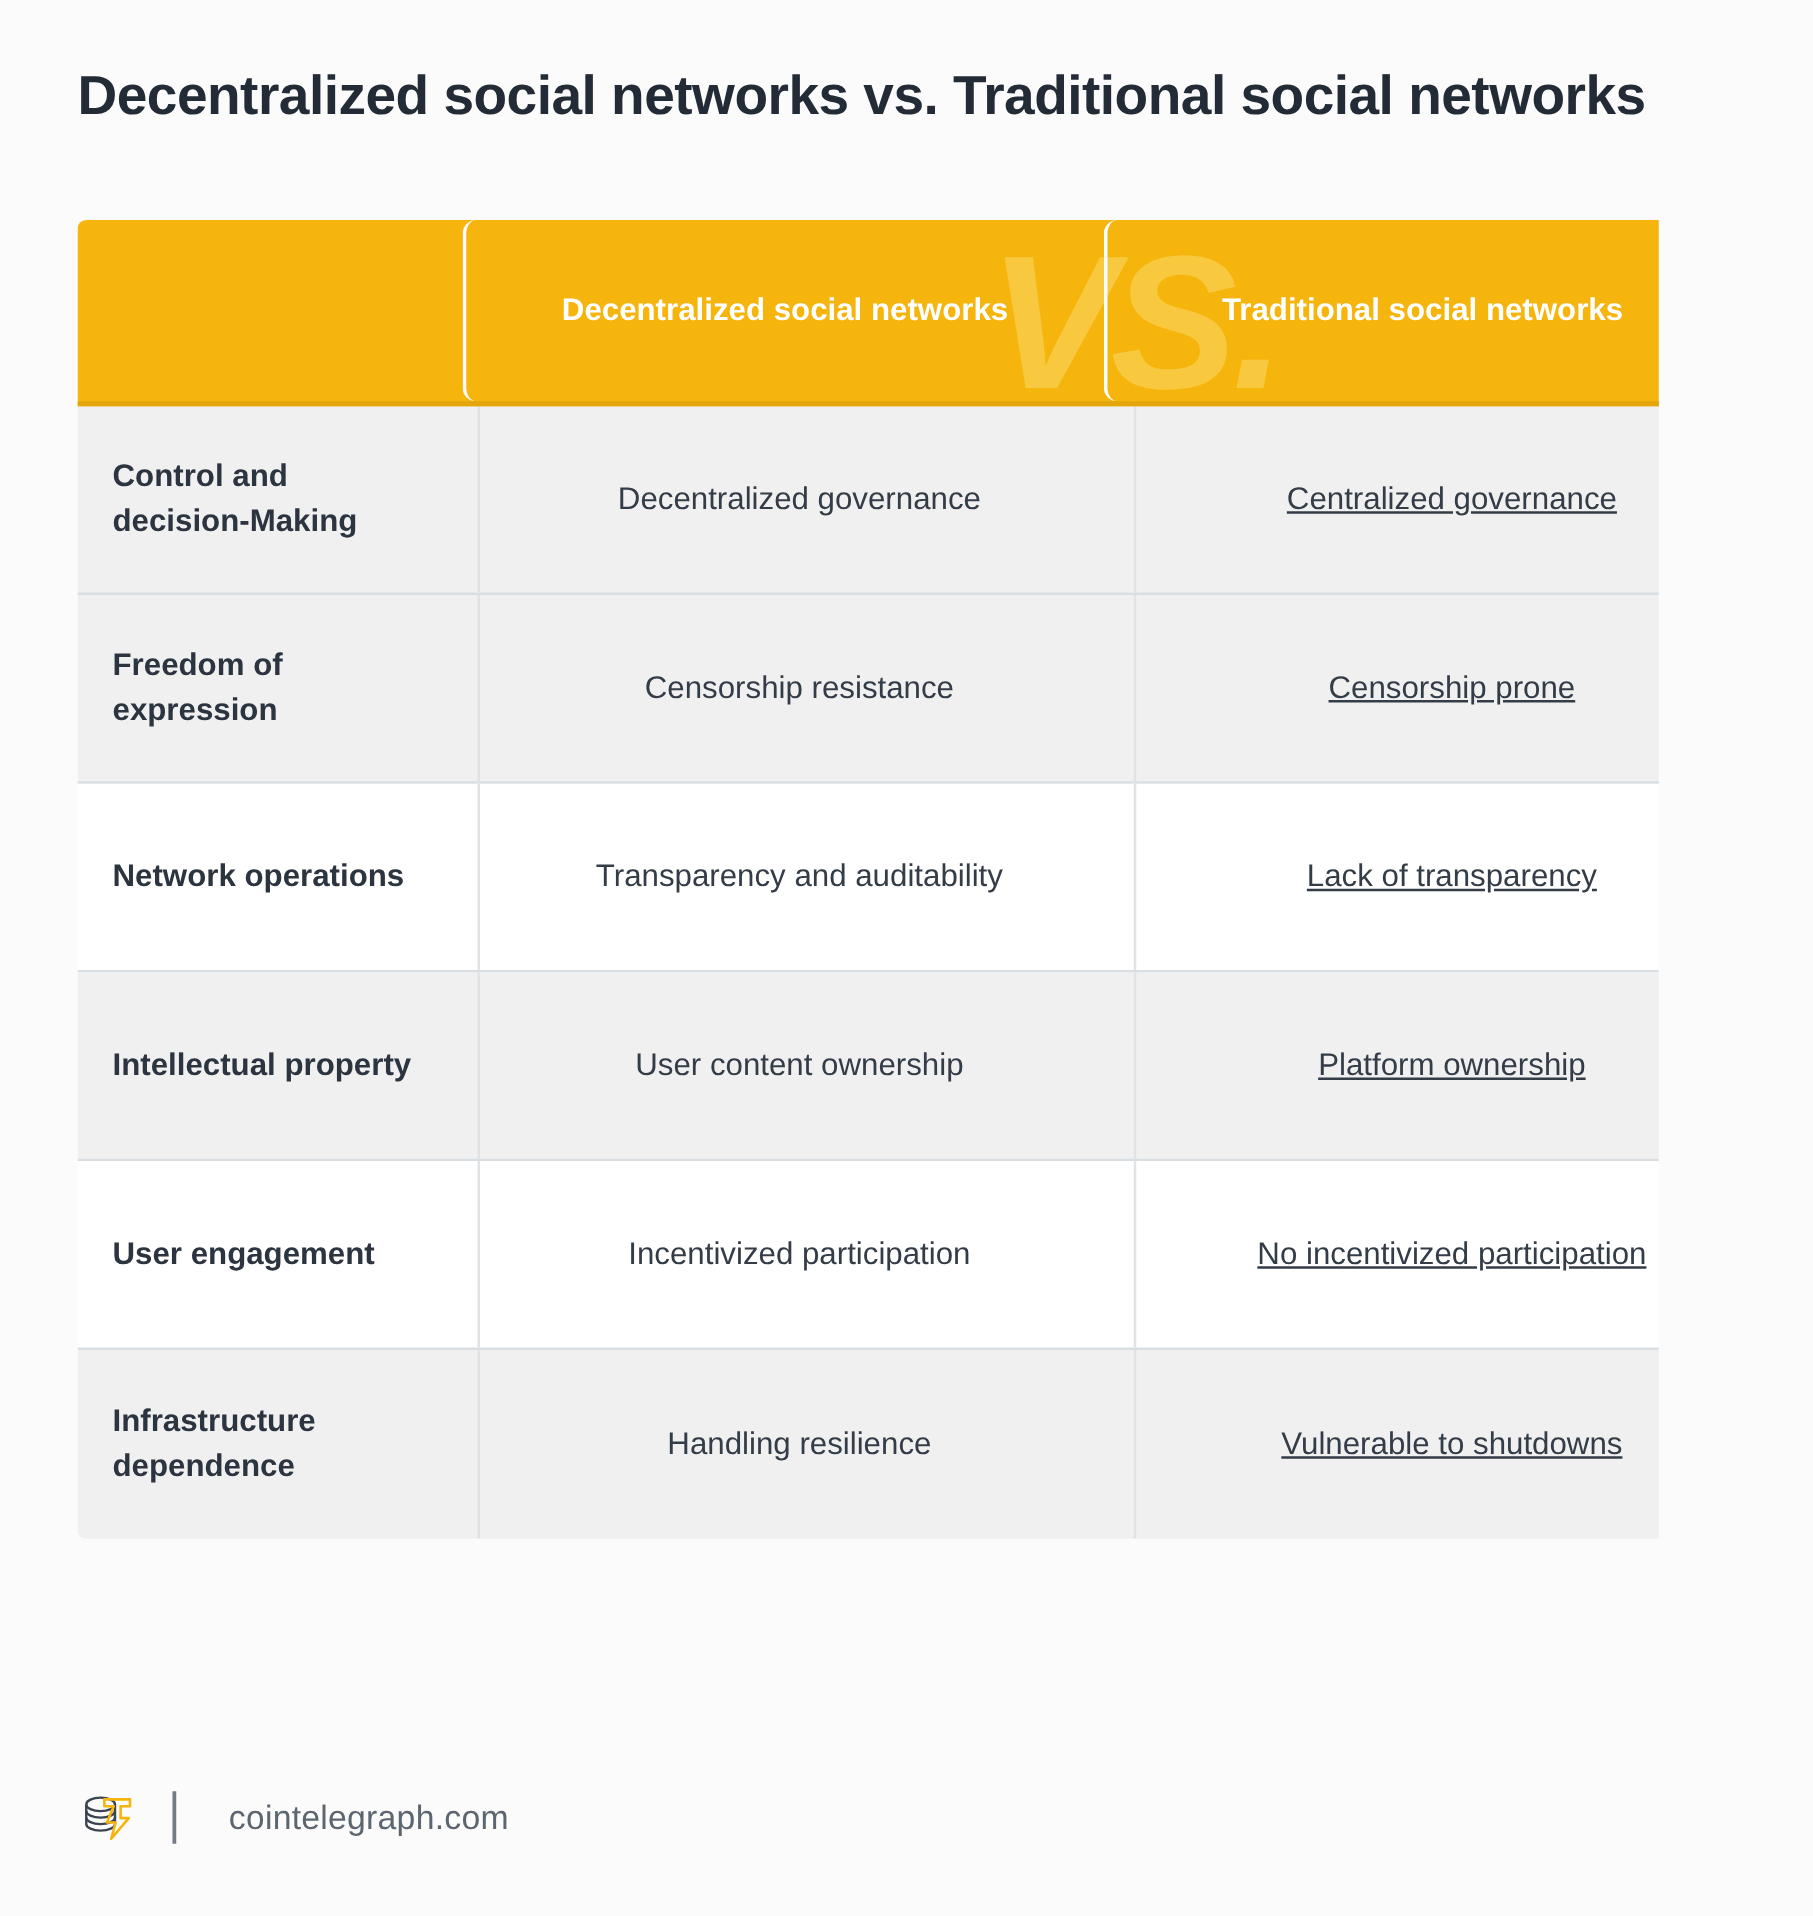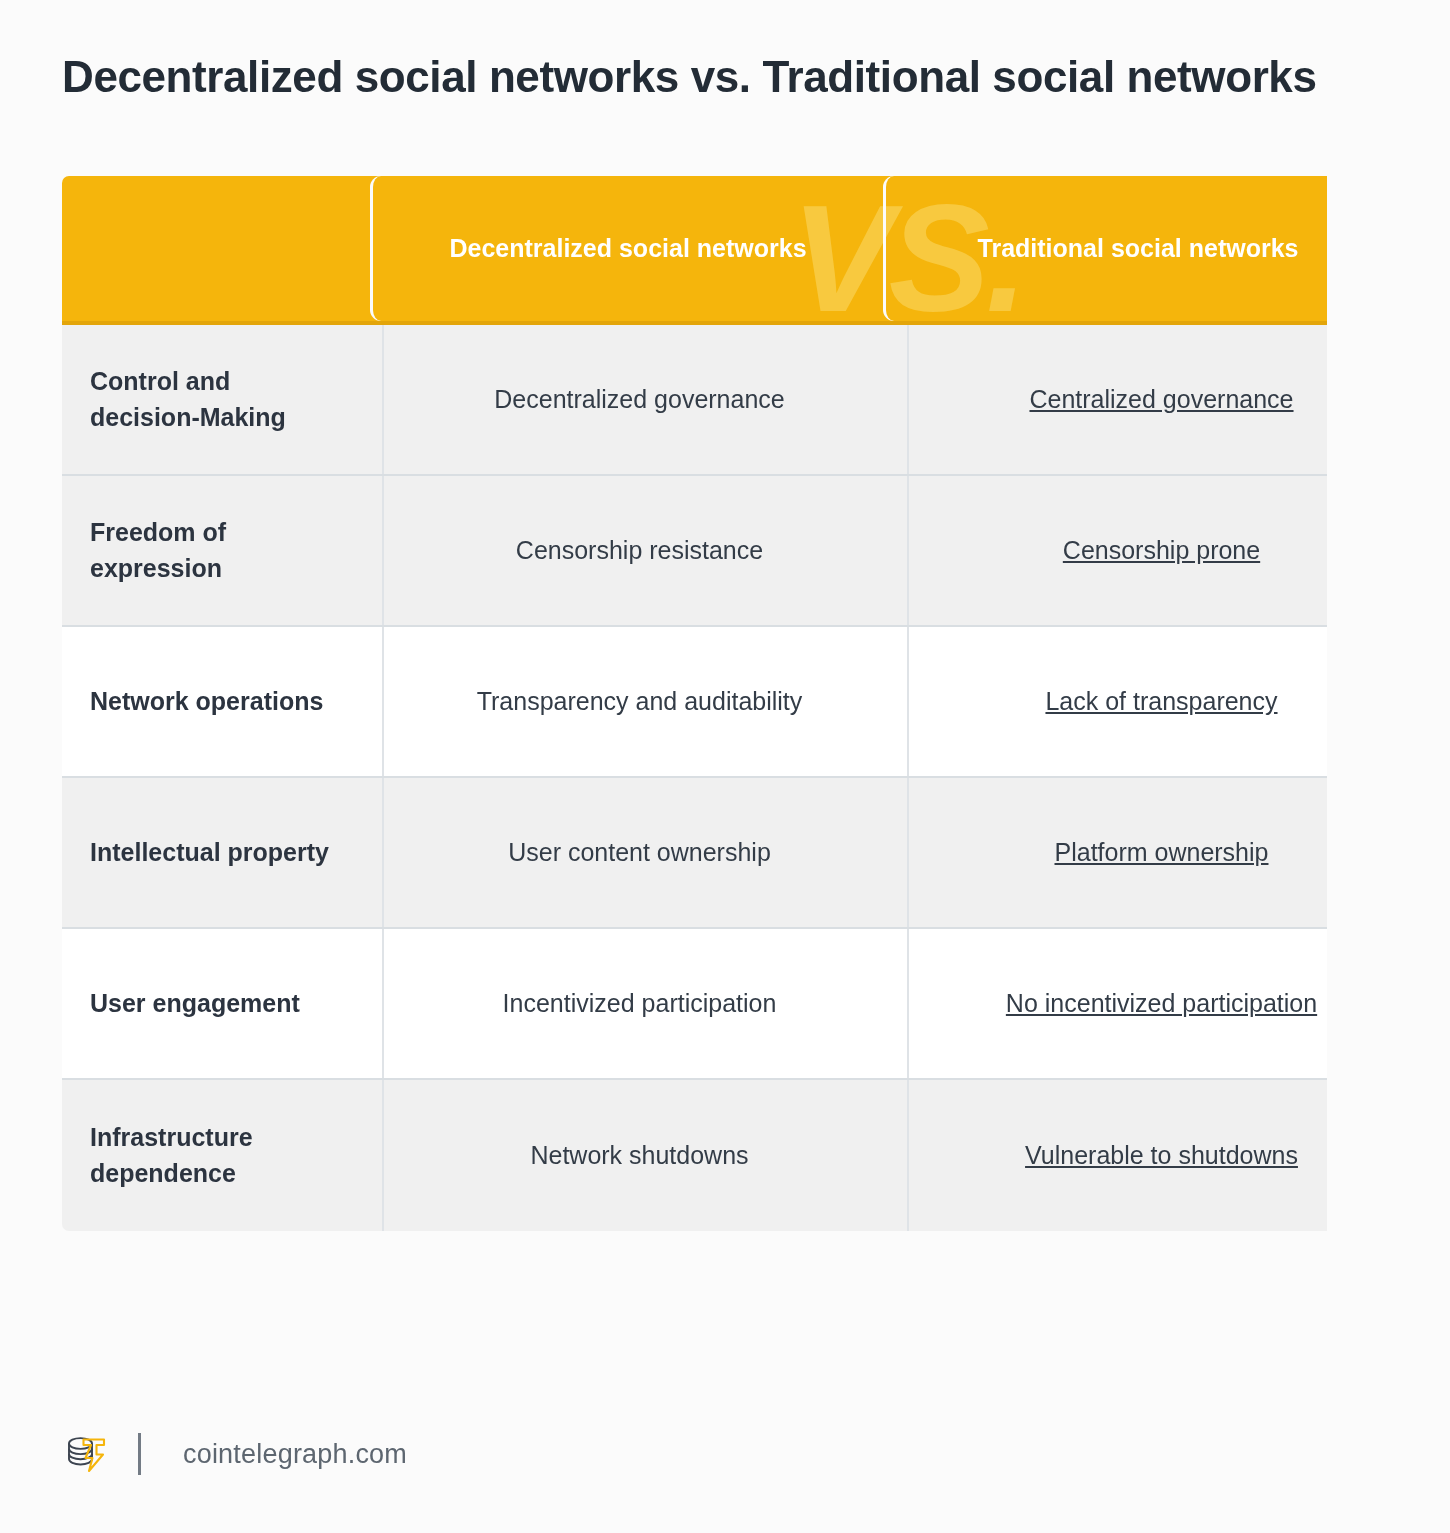--- a/index.html
+++ b/index.html
@@ -202,21 +202,21 @@
     </div>
 
     <div class="trow plain">
       <div class="cell cell-label">User engagement</div>
       <div class="cell cell-v1">Incentivized participation</div>
       <div class="cell cell-v2">No incentivized participation</div>
     </div>
 
     <div class="trow shaded">
       <div class="cell cell-label">Infrastructure dependence</div>
-      <div class="cell cell-v1">Network shutdowns</div>
+      <div class="cell cell-v1">Handling resilience</div>
       <div class="cell cell-v2">Vulnerable to shutdowns</div>
     </div>
 
   </div>
 
   <div class="footer">
     <svg class="logo-mark" viewBox="0 0 48 48">
       <g fill="none" stroke="#3c4450" stroke-width="1.9">
         <ellipse cx="18.5" cy="13.5" rx="11.5" ry="5.4"></ellipse>
         <path d="M7 13.5v5.2c0 2.98 5.15 5.4 11.5 5.4s11.5-2.42 11.5-5.4v-5.2"></path>

